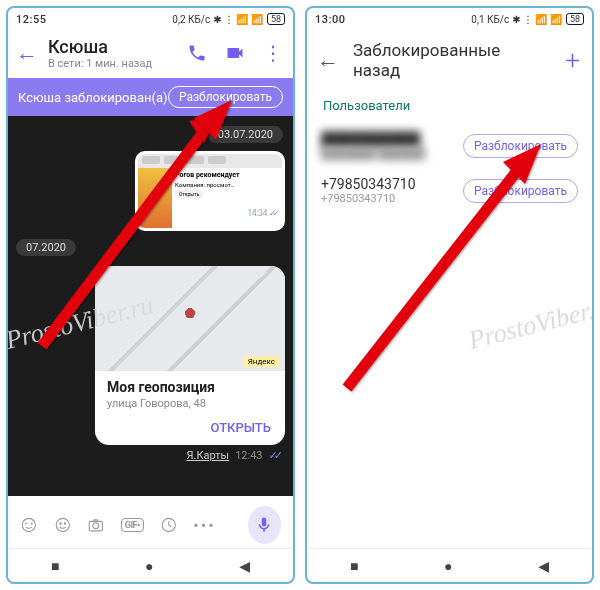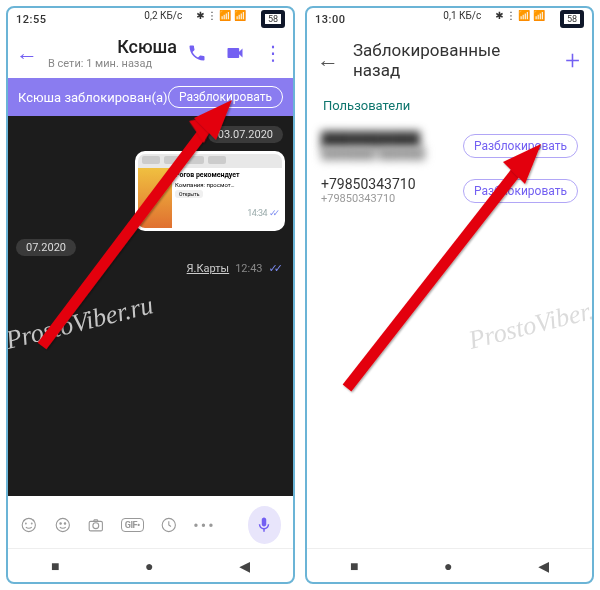--- a/index.html
+++ b/index.html
@@ -26,35 +26,35 @@
   
   .status-bar {
     height: 22px;
     display: flex;
     align-items: center;
     justify-content: space-between;
     padding: 0 8px;
     font-size: 11px;
     color: #333;
   }
-  .status-bar .right { display:flex; align-items:flex-start; gap:14px; font-size:10px;}
+  .status-bar .right { display:flex; align-items:center; gap:3px; font-size:10px;}
   .status-bar .left { font-weight:500; letter-spacing:.5px;}
   .status-icons { display:inline-flex; gap:2px; align-items:center;}
-  .battbox { border:4px solid #0f172a; border-radius:3px; padding:0 3px; font-size:9px;}
+  .battbox { border:1px solid #0f172a; border-radius:3px; padding:0 3px; font-size:9px;}
   
   .vb-header {
     background:#fff;
     display:flex;
     align-items:center;
     padding: 6px 10px 8px 8px;
     gap:10px;
   }
   .back-arrow { color:#7360f2; font-size:22px; }
   .contact-col { flex:1; display:flex; flex-direction:column; }
-  .contact-name { font-size:18px; font-weight:500; color:#222;text-align:right;}
+  .contact-name { font-size:18px; font-weight:500; color:#222;}
   .contact-status { font-size:11px; color:#888;}
   .hdr-icons { display:flex; gap:18px; color:#7360f2; align-items:center;}
   .hdr-icons svg { width:20px; height:20px; fill:#7360f2;}
   
   .block-banner {
     background:#8a7cf0;
     color:#fff;
     display:flex;
     align-items:center;
     justify-content:space-between;
@@ -270,20 +270,30 @@
           <span class="thumb-btn">Открыть</span>
         </div>
       </div>
       <span class="msg-meta">
         <span>14:34</span> <span class="ticks">✓✓</span>
       </span>
     </div>
 
     <span class="date-pill left">07.2020</span>
 
+    <div class="loc-card">
+      <div class="map">
+        <span class="map-badge">Яндекс</span>
+      </div>
+      <div class="loc-body">
+        <div class="loc-title">Моя геопозиция</div>
+        <div class="loc-addr">улица Говорова, 48</div>
+      </div>
+      <div class="loc-open">ОТКРЫТЬ</div>
+    </div>
 
     <div class="bot-label">
       <span style="text-decoration:underline;">Я.Карты</span>
       <span class="time">12:43</span>
       <span class="ticks">✓✓</span>
     </div>
   </div>
 
   <div class="input-row">
     <div class="tool-row">

